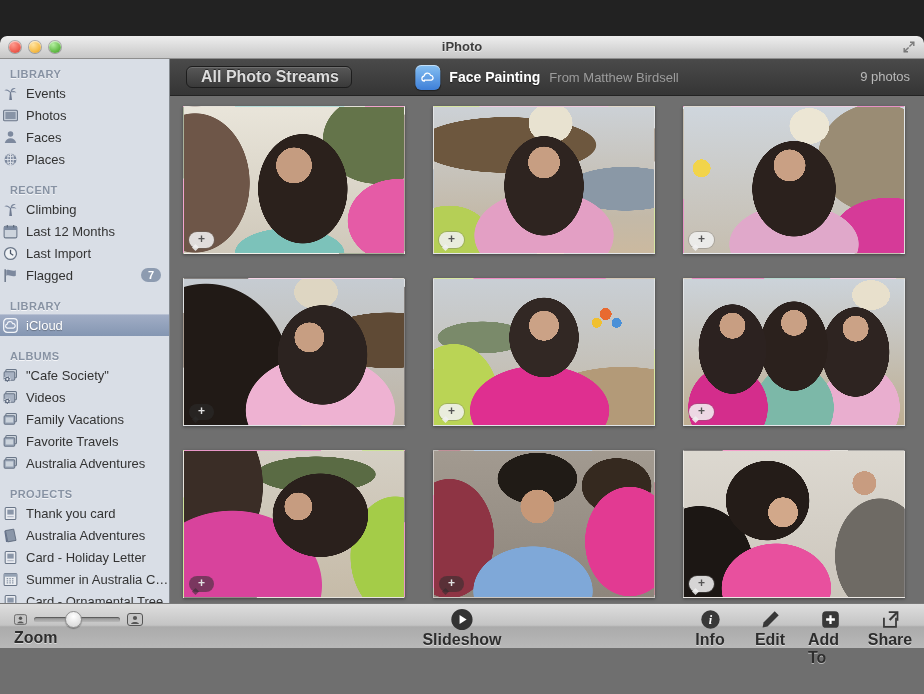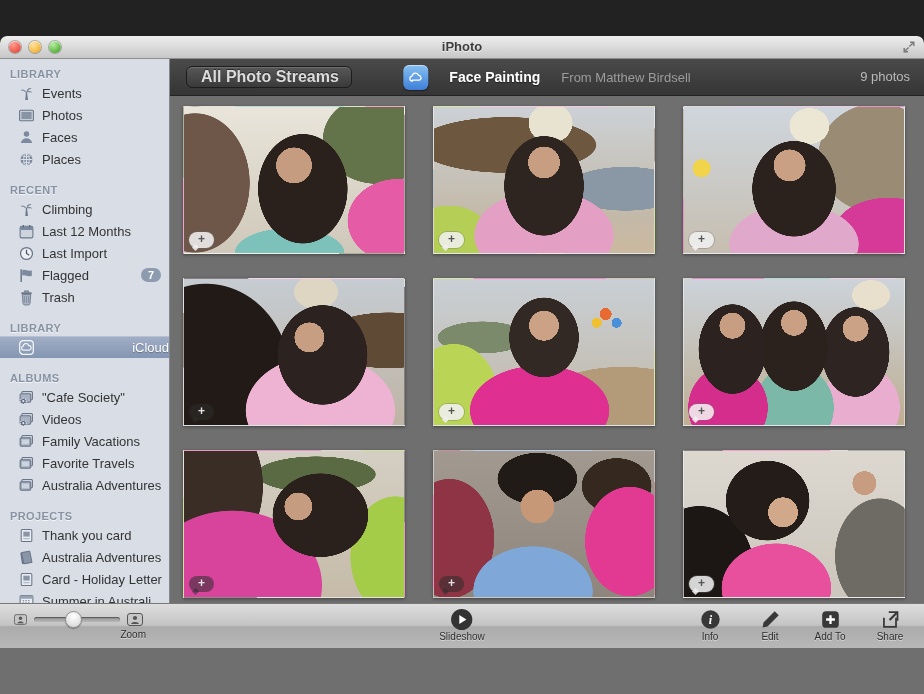--- a/index.html
+++ b/index.html
@@ -14,33 +14,33 @@
   .tl.green{background:radial-gradient(circle at 35% 30%,#b4efa0,#66bd4a 60%,#3f9a28);}
   .win-title{position:absolute;left:0;right:0;top:0;line-height:22px;text-align:center;font-size:13px;font-weight:bold;color:#3d3d3d;text-shadow:0 1px 0 rgba(255,255,255,.6);}
   .fs-icon{position:absolute;right:8px;top:4px;width:14px;height:14px;opacity:.75;}
 
   
   .main{display:flex;height:544px;}
   .sidebar{width:170px;flex:0 0 170px;background:#d9dee6;border-right:1px solid #84898f;overflow:hidden;padding-top:6px;box-sizing:border-box;}
   .sb-header{padding:3px 0 2px 10px;font-size:11px;font-weight:bold;letter-spacing:.4px;color:#8792a3;text-shadow:0 1px 0 rgba(255,255,255,.7);}
   .sb-section{margin-top:11px;}
   .sb-section:first-child{margin-top:0;}
-  .sb-item{position:relative;display:flex;align-items:center;height:22px;padding-left:18px;font-size:13px;color:#333;cursor:default;}
+  .sb-item{position:relative;display:flex;align-items:center;height:22px;padding-left:2px;font-size:13px;color:#333;cursor:default;}
   .sb-item .icn{width:17px;height:17px;margin-right:7px;flex:0 0 17px;}
   .sb-item .icn svg{width:100%;height:100%;display:block;}
-  .sb-item.selected{background:linear-gradient(#a2aec6,#8496b2);color:#fff;text-shadow:0 1px 1px rgba(0,0,0,.3);box-shadow:inset 0 1px 0 rgba(255,255,255,.25);text-align:right;}
+  .sb-item.selected{background:linear-gradient(#a2aec6,#8496b2);color:#fff;text-shadow:0 1px 1px rgba(0,0,0,.3);box-shadow:inset 0 1px 0 rgba(255,255,255,.25);}
   .sb-label{white-space:nowrap;overflow:hidden;text-overflow:ellipsis;flex:1;}
   .sb-badge{margin-right:8px;background:#8d9bb0;color:#fff;font-size:11px;font-weight:bold;border-radius:8px;padding:1px 7px;text-shadow:none;}
 
   
   .content{flex:1;display:flex;flex-direction:column;background:#6f6f6f;min-width:0;}
   .content-header{position:relative;height:36px;flex:0 0 36px;background:linear-gradient(#4a4a4a,#353535);border-bottom:1px solid #232323;}
   .back-btn{position:absolute;left:16px;top:7px;height:22px;box-sizing:border-box;padding:0 12px 0 14px;border-radius:6px;background:linear-gradient(#585858,#3a3a3a);border:1px solid #1d1d1d;box-shadow:inset 0 1px 0 rgba(255,255,255,.14);color:#dcdcdc;font-size:16px;font-weight:bold;line-height:20px;text-shadow:0 -1px 0 rgba(0,0,0,.5);cursor:default;}
   .back-btn::before{content:'';position:absolute;left:-5px;top:50%;width:14px;height:14px;margin-top:-7px;transform:rotate(45deg);background:linear-gradient(135deg,#545454,#3c3c3c);border-left:1px solid #1d1d1d;border-bottom:1px solid #1d1d1d;border-radius:2px;z-index:-1;}
-  .stream-title{position:absolute;left:50%;top:0;height:36px;transform:translateX(-50%);display:flex;align-items:center;gap:21px;white-space:nowrap;}
+  .stream-title{position:absolute;left:50%;top:0;height:36px;transform:translateX(-50%);display:flex;align-items:center;gap:9px;white-space:nowrap;}
   .cloud-badge{width:25px;height:25px;border-radius:6px;background:linear-gradient(#86c0f2,#3e7fd8);box-shadow:inset 0 1px 0 rgba(255,255,255,.5),0 1px 1px rgba(0,0,0,.4);display:flex;align-items:center;justify-content:center;}
   .cloud-badge svg{width:17px;height:17px;}
   .stream-name{font-size:14px;font-weight:bold;color:#fff;text-shadow:0 1px 1px rgba(0,0,0,.5);}
   .stream-sub{font-size:13px;color:#9c9c9c;}
   .photo-count{position:absolute;right:14px;top:0;line-height:36px;font-size:13px;color:#b9b9b9;}
 
   
   .grid{flex:1;padding:10px 13px;display:grid;grid-template-columns:repeat(3,222px);grid-auto-rows:148px;column-gap:28px;row-gap:24px;align-content:start;}
   .photo{position:relative;border:1px solid rgba(255,255,255,.45);box-shadow:0 1px 3px rgba(0,0,0,.4);box-sizing:border-box;cursor:default;}
   .badge{position:absolute;left:5px;bottom:5px;width:25px;height:16px;border-radius:9px;text-align:center;font-size:12px;font-weight:bold;line-height:15px;}
@@ -54,21 +54,21 @@
   .p3{background:radial-gradient(circle 16px at 48% 40%,#c9a084 99%,transparent),radial-gradient(ellipse 42px 48px at 50% 56%,#2b211d 99%,transparent),radial-gradient(ellipse 20px 18px at 57% 13%,#ece6d4 99%,transparent),radial-gradient(circle 9px at 8% 42%,#f2d44a 99%,transparent),radial-gradient(ellipse 65px 40px at 50% 94%,#e0a8ca 99%,transparent),radial-gradient(ellipse 55px 35px at 93% 86%,#d63a98 99%,transparent),radial-gradient(ellipse 60px 55px at 88% 35%,#9a8c74 99%,transparent),linear-gradient(#cfd6dd,#c6beb0);}
   .p4{background:radial-gradient(circle 15px at 57% 40%,#c79e82 99%,transparent),radial-gradient(ellipse 45px 50px at 63% 52%,#2c2320 99%,transparent),radial-gradient(ellipse 22px 17px at 60% 9%,#ded6c2 99%,transparent),radial-gradient(ellipse 75px 55px at 62% 90%,#eeb2d2 99%,transparent),radial-gradient(ellipse 85px 95px at 10% 68%,#211a16 99%,transparent),radial-gradient(ellipse 70px 28px at 93% 42%,#5f4a35 99%,transparent),linear-gradient(#c6ccd2,#beb4a4);}
   .p5{background:radial-gradient(circle 15px at 50% 32%,#cba286 99%,transparent),radial-gradient(ellipse 35px 40px at 50% 40%,#322824 99%,transparent),radial-gradient(ellipse 70px 45px at 48% 90%,#df2f90 99%,transparent),radial-gradient(ellipse 45px 55px at 9% 82%,#bad455 99%,transparent),radial-gradient(ellipse 80px 32px at 86% 82%,#b39a78 99%,transparent),radial-gradient(circle 6px at 78% 24%,#e86a30 99%,transparent),radial-gradient(circle 5px at 83% 30%,#4a90d8 99%,transparent),radial-gradient(circle 5px at 74% 30%,#f0c030 99%,transparent),radial-gradient(ellipse 45px 16px at 22% 40%,#7a8a6a 99%,transparent),linear-gradient(#c9cfd5,#c2b8a6);}
   .p6{background:radial-gradient(circle 13px at 22% 32%,#c89e82 99%,transparent),radial-gradient(circle 13px at 50% 30%,#c9a084 99%,transparent),radial-gradient(circle 13px at 78% 34%,#cba286 99%,transparent),radial-gradient(ellipse 34px 45px at 22% 48%,#2c2220 99%,transparent),radial-gradient(ellipse 34px 45px at 50% 46%,#2b211d 99%,transparent),radial-gradient(ellipse 34px 45px at 78% 50%,#2e2421 99%,transparent),radial-gradient(ellipse 19px 15px at 85% 11%,#e8e0cc 99%,transparent),radial-gradient(ellipse 40px 42px at 20% 88%,#d42d8c 99%,transparent),radial-gradient(ellipse 40px 42px at 50% 88%,#7cb8a8 99%,transparent),radial-gradient(ellipse 40px 42px at 80% 88%,#e9aecf 99%,transparent),linear-gradient(#ccd3da 0%,#c2b9a8 70%,#bfae92 100%);}
   .p7{background:radial-gradient(circle 14px at 52% 38%,#c69c80 99%,transparent),radial-gradient(ellipse 48px 42px at 62% 44%,#2a201c 99%,transparent),radial-gradient(ellipse 90px 75px at 22% 92%,#d8439c 99%,transparent),radial-gradient(ellipse 55px 75px at 11% 24%,#3a2d26 99%,transparent),radial-gradient(ellipse 45px 60px at 96% 72%,#a4cc48 99%,transparent),radial-gradient(ellipse 40px 28px at 12% 55%,#4a7ab2 99%,transparent),radial-gradient(ellipse 60px 18px at 60% 16%,#5a6b44 99%,transparent),linear-gradient(#d4cfc4,#c6bba8);}
   .p8{background:radial-gradient(circle 17px at 47% 38%,#c69878 99%,transparent),radial-gradient(ellipse 40px 26px at 47% 19%,#201b16 99%,transparent),radial-gradient(ellipse 60px 45px at 45% 96%,#7fa8d8 99%,transparent),radial-gradient(ellipse 45px 60px at 7% 60%,#8e3444 99%,transparent),radial-gradient(ellipse 45px 55px at 89% 62%,#e23a92 99%,transparent),radial-gradient(ellipse 35px 28px at 83% 24%,#35291f 99%,transparent),linear-gradient(#a29a90,#8e867c);}
   .p9{background:radial-gradient(circle 15px at 45% 42%,#d2a88a 99%,transparent),radial-gradient(ellipse 42px 40px at 38% 34%,#241c18 99%,transparent),radial-gradient(ellipse 55px 45px at 42% 94%,#e8509e 99%,transparent),radial-gradient(ellipse 55px 65px at 7% 82%,#1c1714 99%,transparent),radial-gradient(circle 12px at 82% 22%,#c89c80 99%,transparent),radial-gradient(ellipse 45px 58px at 89% 72%,#6e6a64 99%,transparent),linear-gradient(#dcd8d0,#ccc6bc);}
 
   
   .toolbar{position:relative;height:44px;background:linear-gradient(#dedede 0%,#c4c4c4 48%,#ababab 52%,#b8b8b8 100%);border-top:1px solid #787878;}
-  .tb-label{font-size:10px;font-weight:normal;color:#2d2d2d;text-shadow:0 1px 0 rgba(255,255,255,.5);text-align:right;}
+  .tb-label{font-size:16px;font-weight:bold;color:#2d2d2d;text-shadow:0 1px 0 rgba(255,255,255,.5);text-align:left;}
   .zoom-group{position:absolute;left:14px;top:5px;width:132px;}
   .zoom-row{display:flex;align-items:center;gap:7px;height:20px;}
   .zoom-row svg{display:block;}
   .slider{position:relative;width:86px;height:5px;border-radius:3px;background:linear-gradient(#8d8d8d,#b9b9b9);box-shadow:inset 0 1px 1px rgba(0,0,0,.4);}
   .knob{position:absolute;top:50%;left:45%;width:15px;height:15px;margin:-8px 0 0 -8px;border-radius:50%;background:radial-gradient(circle at 50% 30%,#ffffff,#d2d2d2);border:1px solid #8e8e8e;box-shadow:0 1px 1px rgba(0,0,0,.3);}
   .slideshow-group{position:absolute;left:50%;top:4px;transform:translateX(-50%);text-align:center;}
   .tb-right{position:absolute;right:12px;top:4px;display:flex;gap:16px;}
   .tb-btn{display:flex;flex-direction:column;align-items:center;width:44px;cursor:default;}
   .tb-btn .ticn{height:23px;display:flex;align-items:center;justify-content:center;}
 </style>
@@ -173,31 +173,20 @@
           <div class="sb-item">
             <span class="icn">
               <svg viewBox="0 0 16 16">
                 <path d="M3 2.2v12" stroke="#6a7688" stroke-width="1.4"></path>
                 <path d="M4 3c3-1.6 5 1.6 9 0v5.2c-4 1.6-6-1.6-9 0z" fill="#7d899e"></path>
               </svg>
             </span>
             <span class="sb-label">Flagged</span>
             <span class="sb-badge">7</span>
           </div>
-          <div class="sb-item">
-            <span class="icn">
-              <svg viewBox="0 0 16 16">
-                <path d="M4 5.2h8l-.7 8.3c-.1.8-.7 1.5-1.5 1.5H6.2c-.8 0-1.4-.7-1.5-1.5z" fill="#aab4c2" stroke="#6a7688" stroke-width=".8"></path>
-                <rect x="3" y="3.1" width="10" height="1.6" rx=".8" fill="#6a7688"></rect>
-                <path d="M6.3 3V2h3.4v1" stroke="#6a7688" fill="none"></path>
-                <path d="M6 6.6v6.4M8 6.6v6.4M10 6.6v6.4" stroke="#77839a" stroke-width=".7"></path>
-              </svg>
-            </span>
-            <span class="sb-label">Trash</span>
-          </div>
         </div>
         <div class="sb-section">
           <div class="sb-header">LIBRARY</div>
           <div class="sb-item selected">
             <span class="icn">
               <svg viewBox="0 0 16 16">
                 <rect x="1.6" y="1.6" width="12.8" height="12.8" rx="3.2" fill="none" stroke="#f4f6fa" stroke-width="1.2"></rect>
                 <path d="M5.1 10.4a1.9 1.9 0 0 1-.2-3.76A2.6 2.6 0 0 1 10 6.2a1.75 1.75 0 0 1 .6 4.2z" fill="none" stroke="#f4f6fa" stroke-width="1.1"></path>
               </svg>
             </span>

